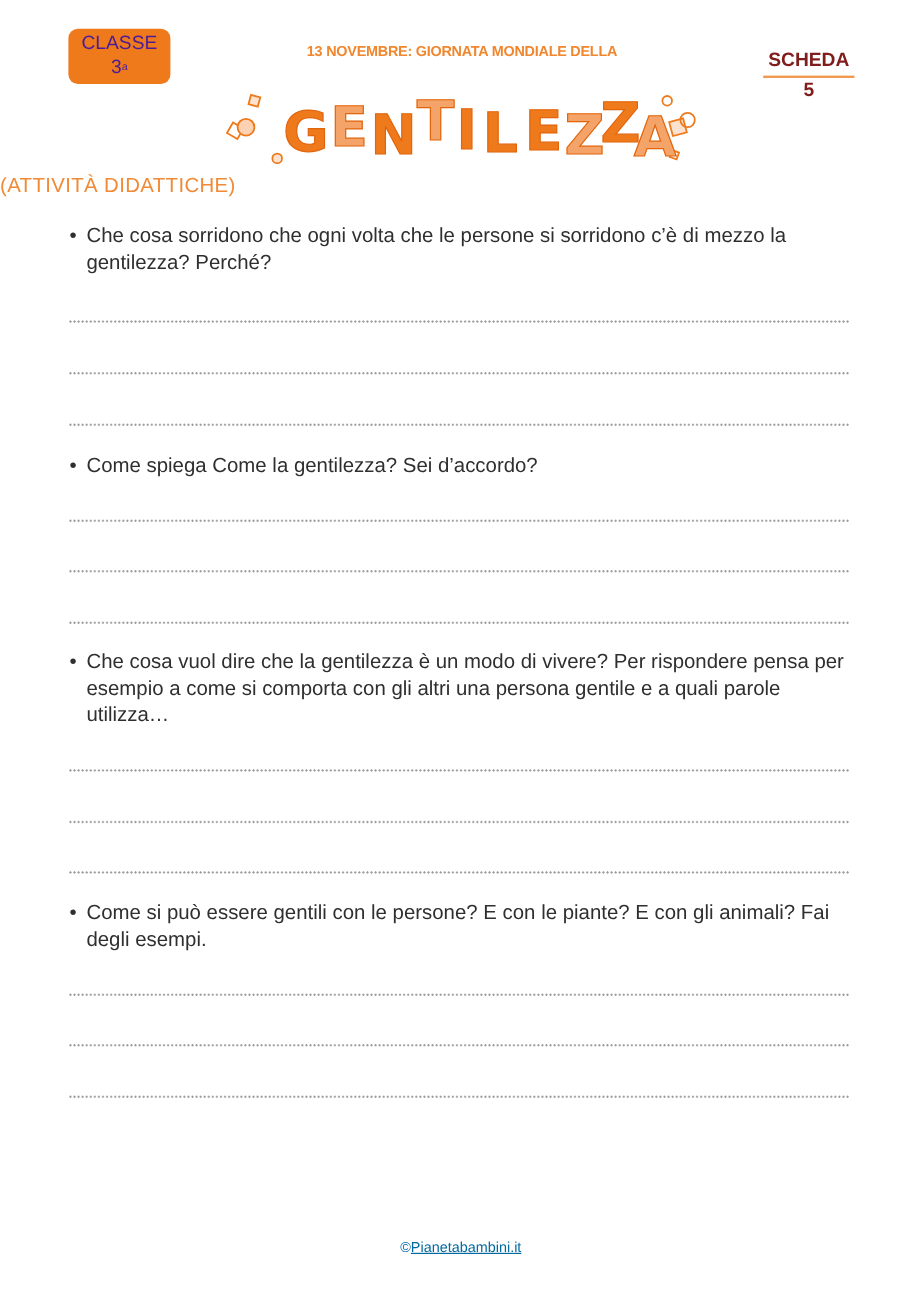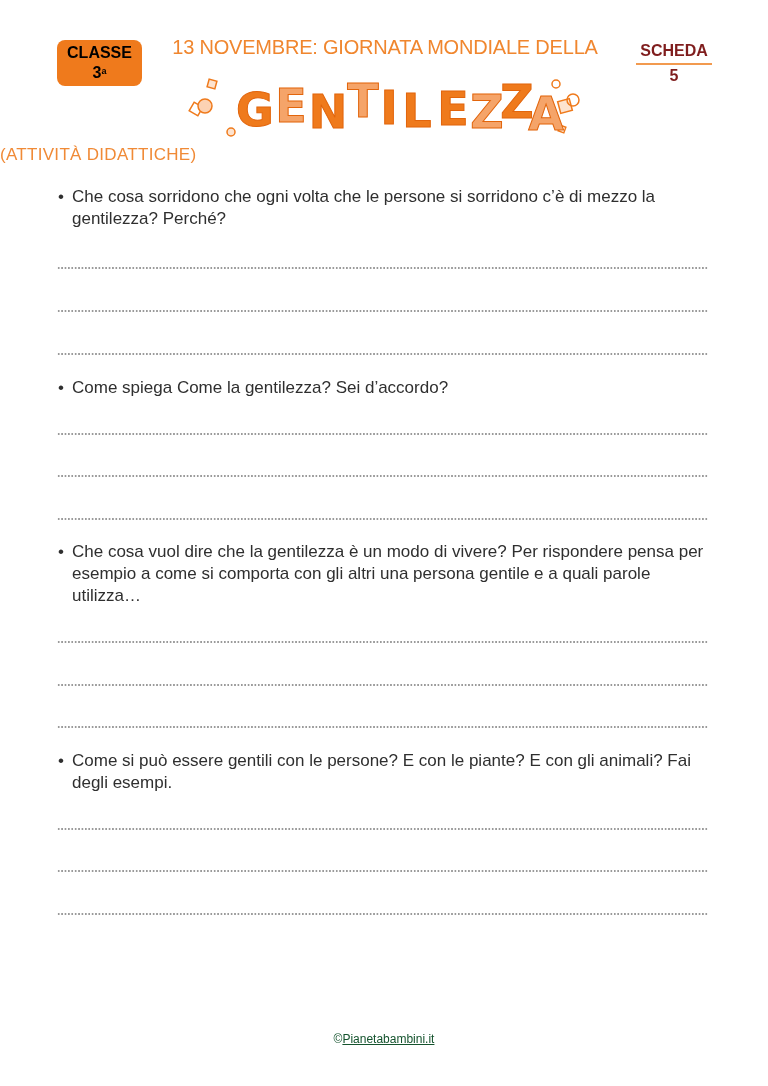--- a/index.html
+++ b/index.html
@@ -1,35 +1,35 @@
 <!DOCTYPE html>
 <html><head>
 <meta charset="utf-8">
 <style>
   html, body { margin: 0; padding: 0; background: #ffffff; }
   body { width: 768px; height: 1086px; position: relative; overflow: hidden; font-family: "Liberation Sans", "DejaVu Sans", sans-serif; }
   .classe-badge {
-    position: absolute; left: 57px; top: 40px; width: 85px; height: 46px;
-    background: #ef7a1c; border-radius: 8px; color: #000000; text-align: center;
-    font-weight: bold; font-size: 16px; line-height: 20px; padding-top: 3px; box-sizing: border-box;
+    position: absolute; left: 57px; top: 24px; width: 85px; height: 46px;
+    background: #ef7a1c; border-radius: 8px; color: #4c1d95; text-align: center;
+    font-weight: normal; font-size: 16px; line-height: 20px; padding-top: 3px; box-sizing: border-box;
   }
   .classe-badge sup { font-size: 9px; vertical-align: top; position: relative; top: -2px; }
   .scheda { position: absolute; left: 636px; top: 40px; width: 76px; text-align: center; color: #7f1d1d; font-weight: bold; }
   .scheda .lbl { font-size: 16px; line-height: 22px; border-bottom: 2px solid #f29a4f; padding-bottom: 1px; }
   .scheda .num { font-size: 16px; line-height: 22px; }
-  .headline { position: absolute; left: 160px; width: 450px; top: 36px; text-align: center; color: #f0862e; font-weight: normal; font-size: 20px; letter-spacing: -0.2px; }
+  .headline { position: absolute; left: 160px; width: 450px; top: 36px; text-align: center; color: #f0862e; font-weight: bold; font-size: 12px; letter-spacing: -0.2px; }
   .logo { position: absolute; left: 185px; top: 72px; width: 400px; height: 66px; }
   .subtitle { position: absolute; left: 0; width: 768px; top: 145px; text-align: left; color: #f08a36; font-size: 17px; letter-spacing: 0.3px; }
   .q { position: absolute; left: 58px; width: 660px; color: #2f2f2f; font-size: 17px; line-height: 22px; }
   .q .bullet { position: absolute; left: 0; top: 0; }
   .q .txt { display: block; padding-left: 14px; }
   .line { position: absolute; left: 57px; width: 651px; height: 2px;
     background-image: radial-gradient(circle, #9a9a9a 0.8px, transparent 1px);
     background-size: 3.4px 2px; background-repeat: repeat-x; }
-  .footer { position: absolute; left: 0; width: 768px; top: 1032px; text-align: center; color: #14532d; font-size: 12px; }
+  .footer { position: absolute; left: 0; width: 768px; top: 1032px; text-align: center; color: #0369a1; font-size: 12px; }
   .footer span { text-decoration: underline; }
 </style>
 </head>
 <body>
 
 <div class="classe-badge">
   <div>CLASSE</div>
   <div><span>3</span><sup>a</sup></div>
 </div>
 

